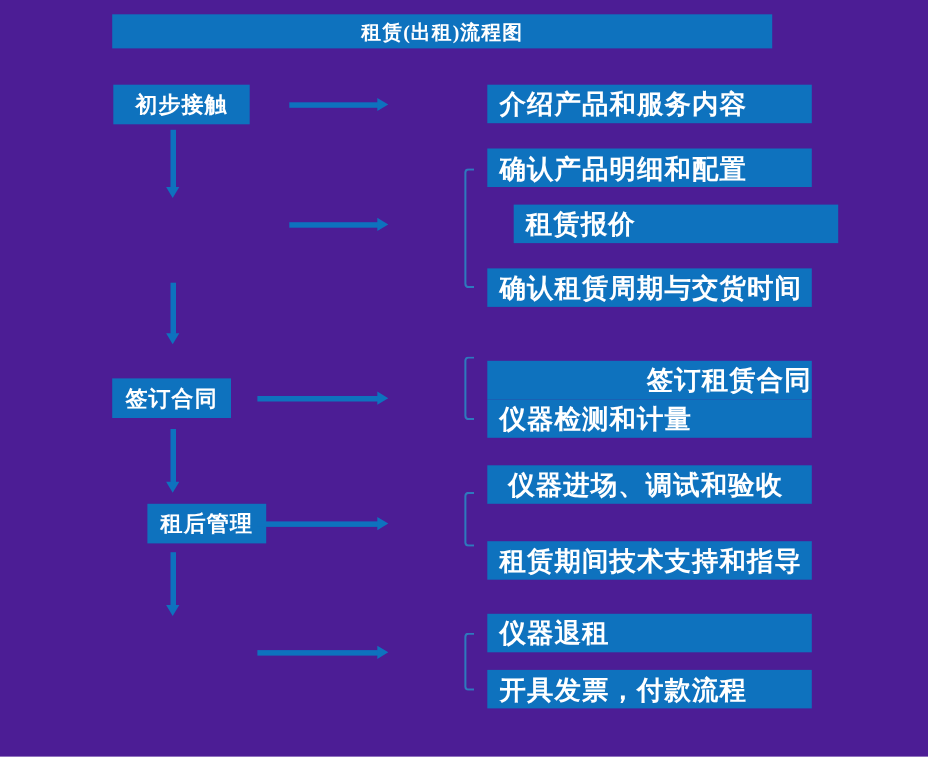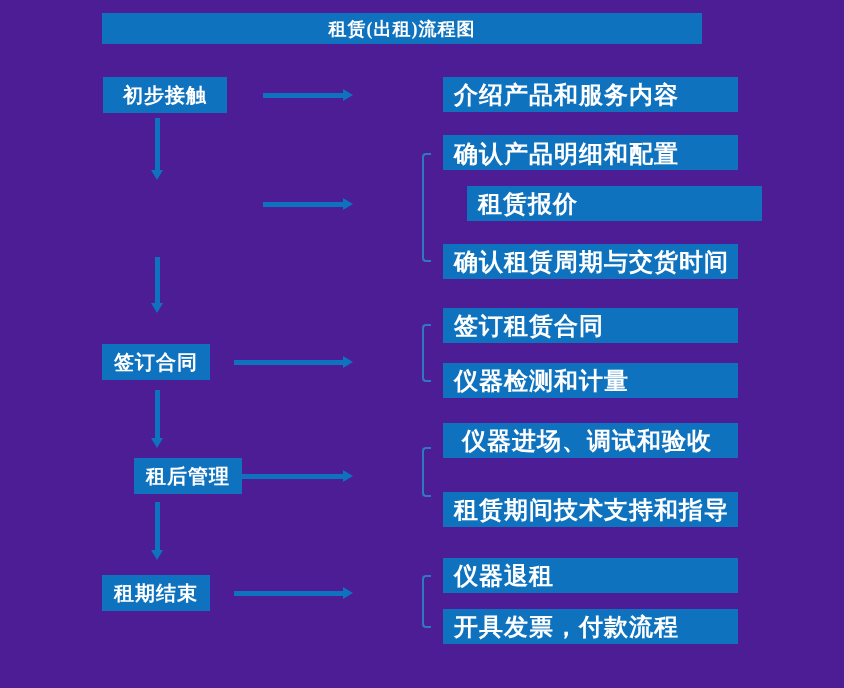--- a/index.html
+++ b/index.html
@@ -66,37 +66,34 @@
 
   <div class="bluebox step" style="left:103px;top:77px;width:124px;height:36px;">
     <span>初步接触</span>
   </div>
   <div class="bluebox step" style="left:102px;top:344px;width:108px;height:36px;">
     <span>签订合同</span>
   </div>
   <div class="bluebox step" style="left:102px;top:458px;width:108px;height:36px;margin-left:32px;">
     <span>租后管理</span>
   </div>
-  <div class="bluebox step" style="left:102px;top:575px;width:108px;height:36px;">
-    <span>租期结束</span>
-  </div>
 
   <div class="bluebox detail" style="top:77px;">
     <span>介绍产品和服务内容</span>
   </div>
   <div class="bluebox detail" style="top:135px;align-items:flex-end;">
     <span>确认产品明细和配置</span>
   </div>
   <div class="bluebox detail" style="top:186px;margin-left:24px;">
     <span>租赁报价</span>
   </div>
   <div class="bluebox detail" style="top:244px;">
     <span>确认租赁周期与交货时间</span>
   </div>
-  <div class="bluebox detail" style="top:308px;">
+  <div class="bluebox detail" style="top:328px;justify-content:flex-end;">
     <span>签订租赁合同</span>
   </div>
   <div class="bluebox detail" style="top:363px;">
     <span>仪器检测和计量</span>
   </div>
   <div class="bluebox detail" style="top:423px;padding-left:19px;">
     <span>仪器进场、调试和验收</span>
   </div>
   <div class="bluebox detail" style="top:492px;">
     <span>租赁期间技术支持和指导</span>

